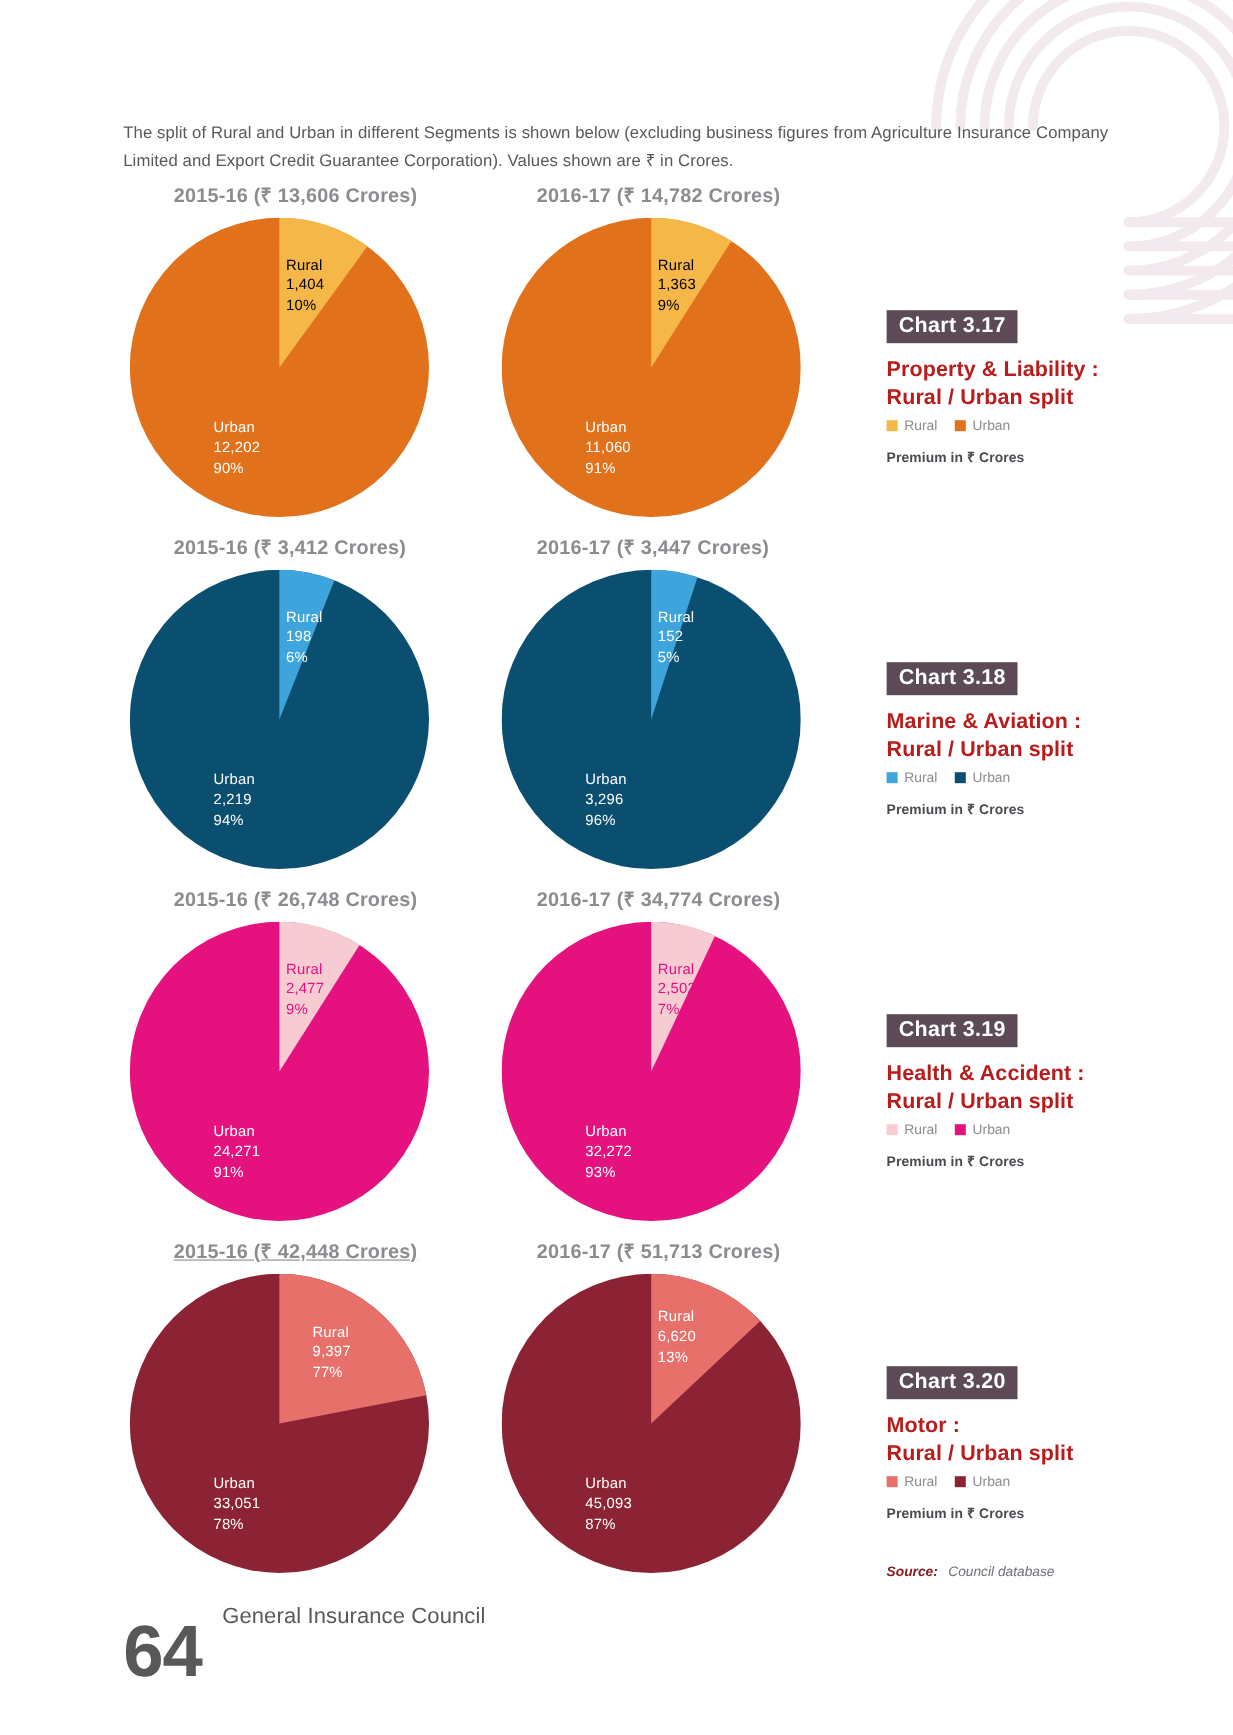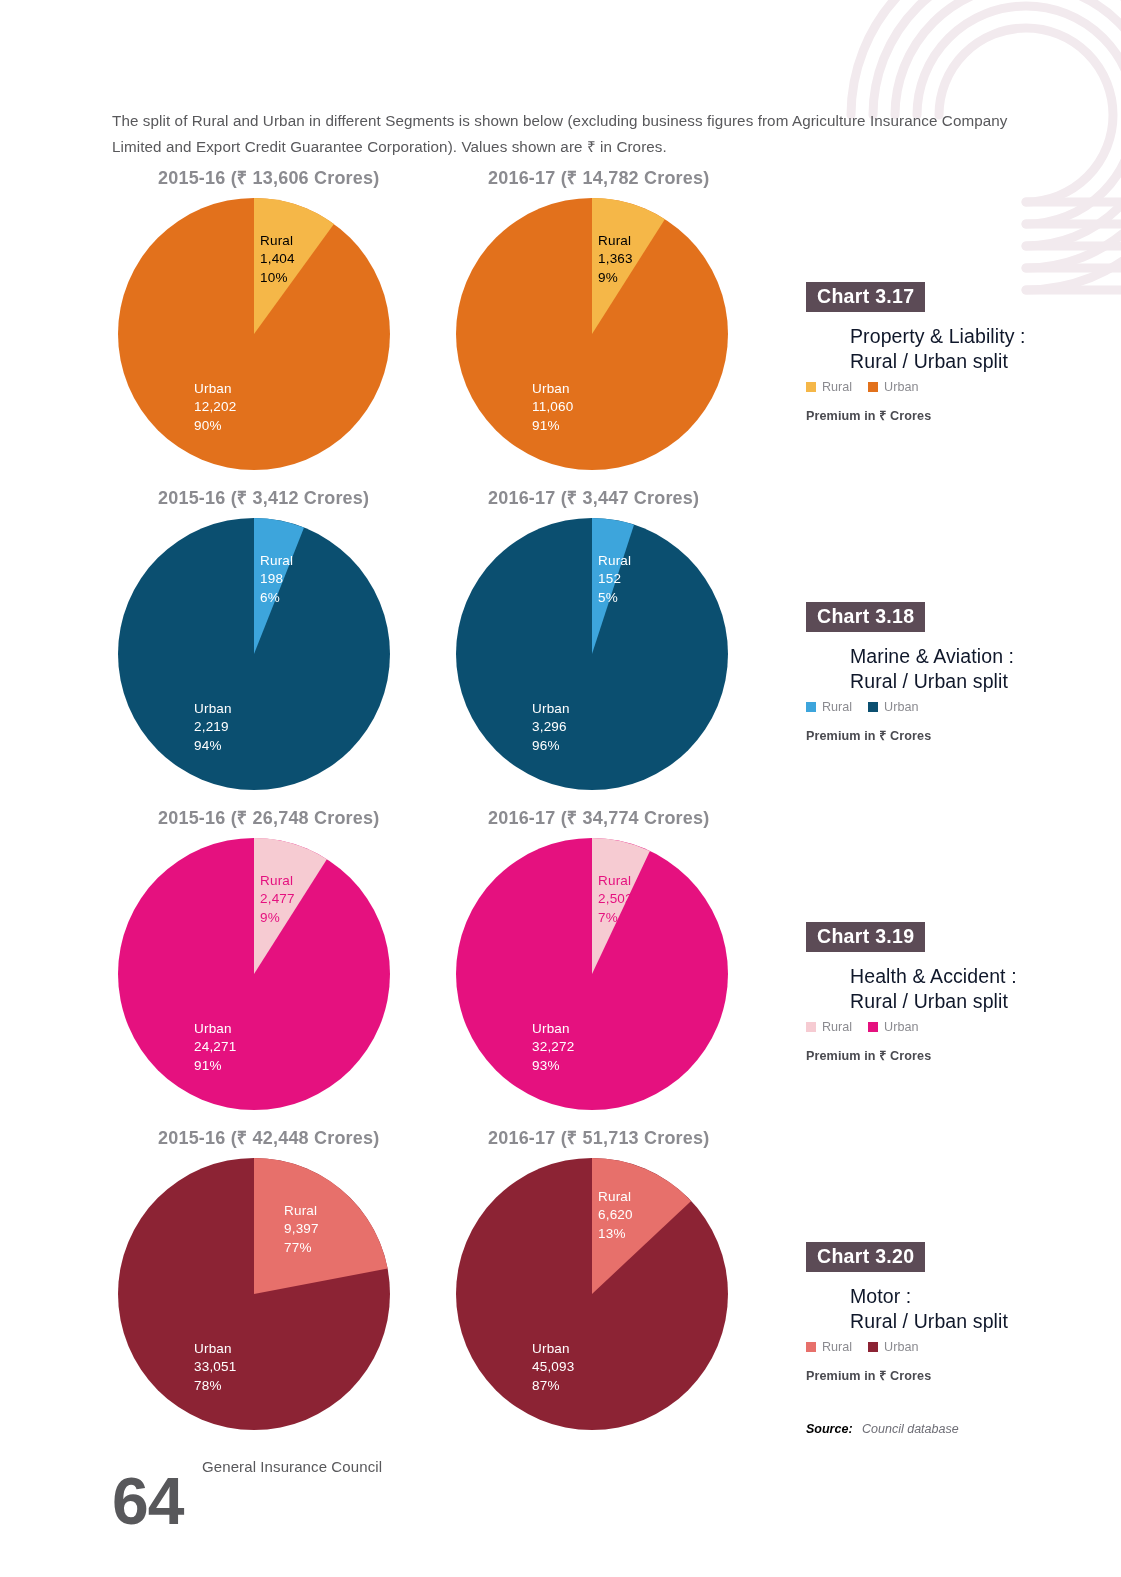--- a/index.html
+++ b/index.html
@@ -66,25 +66,24 @@
     color:#ffffff;
     font-size:19.5px;
     font-weight:bold;
     letter-spacing:.3px;
     padding:4px 11px 6px 11px;
     line-height:1.05;
   }
   .side-title{
     margin-top:12px;
     font-size:19.5px;
-    font-weight:normal;
-    color:#0f172a;
+    font-weight:bold;
+    color:#b91c1c;
     line-height:24.5px;
     letter-spacing:.1px;
-    margin-left:44px;
   }
   .legend{
     margin-top:7px;
     display:flex;align-items:center;
     font-size:12.6px;
     color:#8b8b90;
   }
   .legend .sw{width:10px;height:10px;display:inline-block;margin-right:6px;}
   .legend .item{display:flex;align-items:center;margin-right:16px;}
   .premium{
@@ -94,35 +93,35 @@
     color:#4a4a50;
     letter-spacing:.1px;
   }
   .source{
     position:absolute;
     left:806px; top:1422px;
     font-size:12.5px;
     color:#6e6e76;
     font-style:italic;
   }
-  .source b{font-style:italic;font-weight:bold;color:#000000;}
+  .source b{font-style:italic;font-weight:bold;color:#7f1d1d;}
 
   .pagenum{
     position:absolute;
     left:112px; top:1468px;
     font-size:66px;
     font-weight:bold;
     color:#58585b;
     line-height:1;
     letter-spacing:-1px;
   }
   .footer-org{
     position:absolute;
     left:202px; top:1458px;
-    font-size:15px;
+    font-size:20px;
     color:#58585b;
     letter-spacing:.1px;
   }
 </style>
 </head>
 <body>
 
 <svg class="deco" viewBox="0 0 420 420">
   <g fill="none" stroke="#f2eaee" stroke-width="9" stroke-linecap="round">
     <path d="M60,235 A175,175 0 1 1 235,410"></path>
@@ -312,21 +311,21 @@
         <span class="item">
           <i class="sw" style="background: rgb(229, 17, 127);"></i>
           <span>Urban</span>
         </span>
       </div>
       <div class="premium">Premium in ₹ Crores</div>
     </div>
   </div>
 
   <div class="row" style="top:1125px;">
-    <div class="chart-title t-left" style="top:0;">2015-16 (₹ 42,448 Crores)</div>
+    <div class="chart-title t-left" style="top:0;text-decoration:underline;">2015-16 (₹ 42,448 Crores)</div>
     <div class="chart-title t-right" style="top:0;">2016-17 (₹ 51,713 Crores)</div>
 
     <div class="pie-wrap p-left" style="top:33px;">
       <svg class="pie-svg" viewBox="0 0 272 272">
         <circle cx="136" cy="136" r="136" fill="#8C2334"></circle>
         <path fill="#E7706B" d="M 136 136 L 136 0 A 136 136 0 0 1 269.59 110.52 Z"></path>
       </svg>
       <div class="lbl lbl-rural" style="color:#ffffff;left:166px;top:44px;">
         <div>Rural</div>
         <div>9,397</div>

